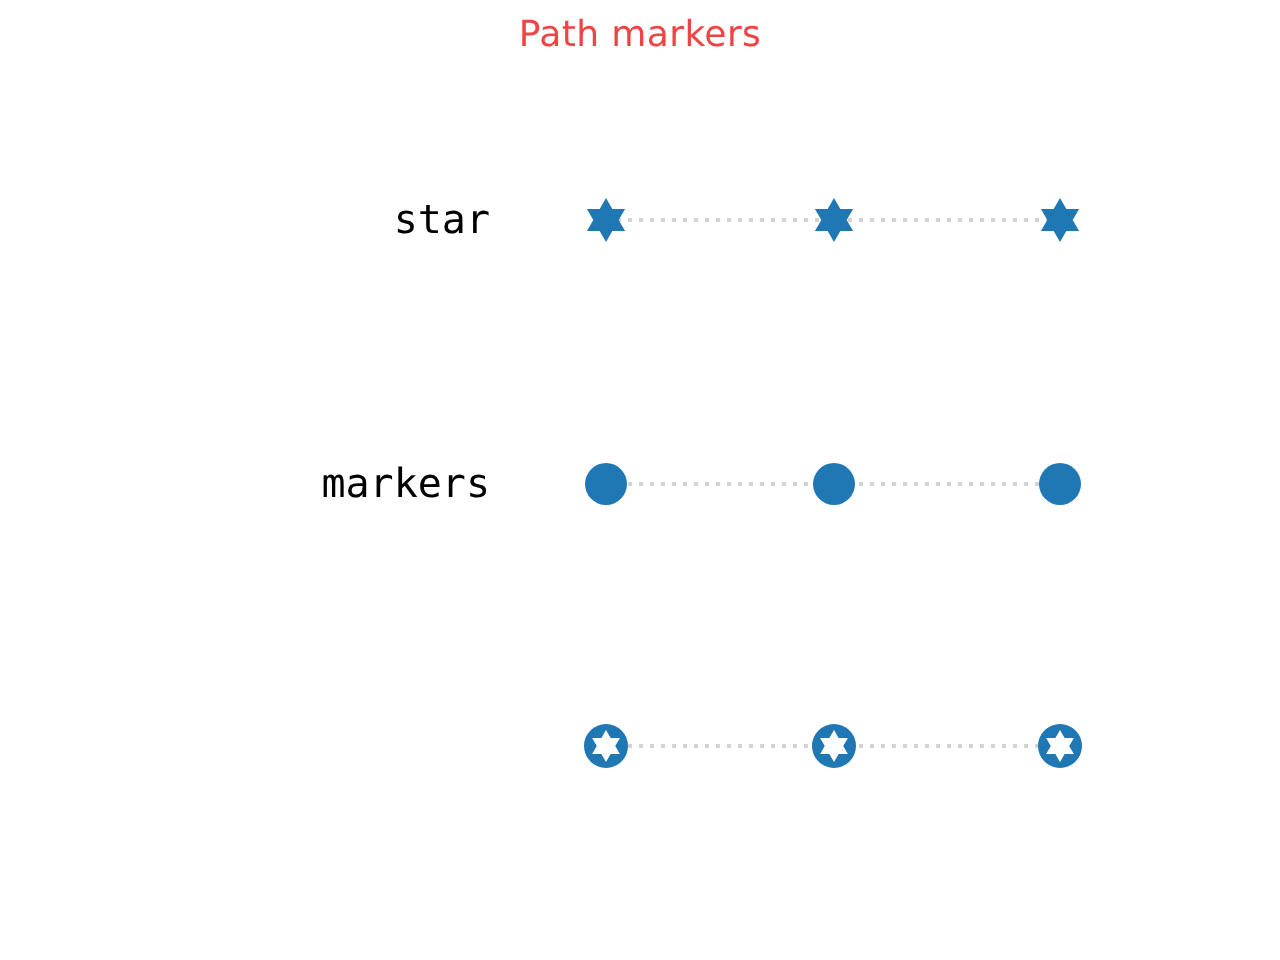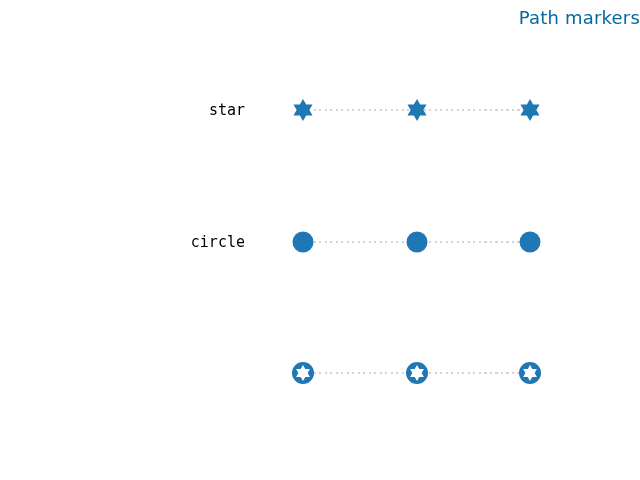--- a/index.html
+++ b/index.html
@@ -9,31 +9,31 @@
     height: 480px;
     background: var(--bg-color, #ffffff);
     font-family: "DejaVu Sans", sans-serif;
     overflow: hidden;
   }
   .chart-title {
     position: absolute;
     top: 7px;
     left: 0;
     width: 640px;
-    text-align: right;
+    text-align: center;
     font-size: 18px;
-    color: #0369a1;
+    color: #ef4444;
     letter-spacing: 0.2px;
   }
   .row-label {
     position: absolute;
     right: 395px;
     transform: translateY(-52%);
     font-family: "DejaVu Sans Mono", monospace;
-    font-size: 15px;
+    font-size: 20px;
     color: #000000;
     white-space: nowrap;
   }
   .dotline {
     position: absolute;
     left: 303px;
     width: 227px;
     height: 2px;
     background-image: repeating-linear-gradient(
       90deg,
@@ -71,21 +71,21 @@
     <svg viewBox="0 0 24 24" width="24" height="24">
         <polygon class="fillc" points="12,1 8.83,6.5 2.47,6.5 5.65,12 2.47,17.5 8.83,17.5 12,23 15.18,17.5 21.53,17.5 18.35,12 21.53,6.5 15.18,6.5"></polygon>
       </svg>
   </span>
   <span class="marker" style="left:530px; top:110px">
     <svg viewBox="0 0 24 24" width="24" height="24">
         <polygon class="fillc" points="12,1 8.83,6.5 2.47,6.5 5.65,12 2.47,17.5 8.83,17.5 12,23 15.18,17.5 21.53,17.5 18.35,12 21.53,6.5 15.18,6.5"></polygon>
       </svg>
   </span>
 
-  <div class="row-label" style="top:242px">circle</div>
+  <div class="row-label" style="top:242px">markers</div>
   <div class="dotline" style="top:241px"></div>
   <span class="marker" style="left:303px; top:242px">
     <svg viewBox="0 0 24 24" width="24" height="24">
         <circle class="fillc" cx="12" cy="12" r="10.5"></circle>
       </svg>
   </span>
   <span class="marker" style="left:417px; top:242px">
     <svg viewBox="0 0 24 24" width="24" height="24">
         <circle class="fillc" cx="12" cy="12" r="10.5"></circle>
       </svg>

